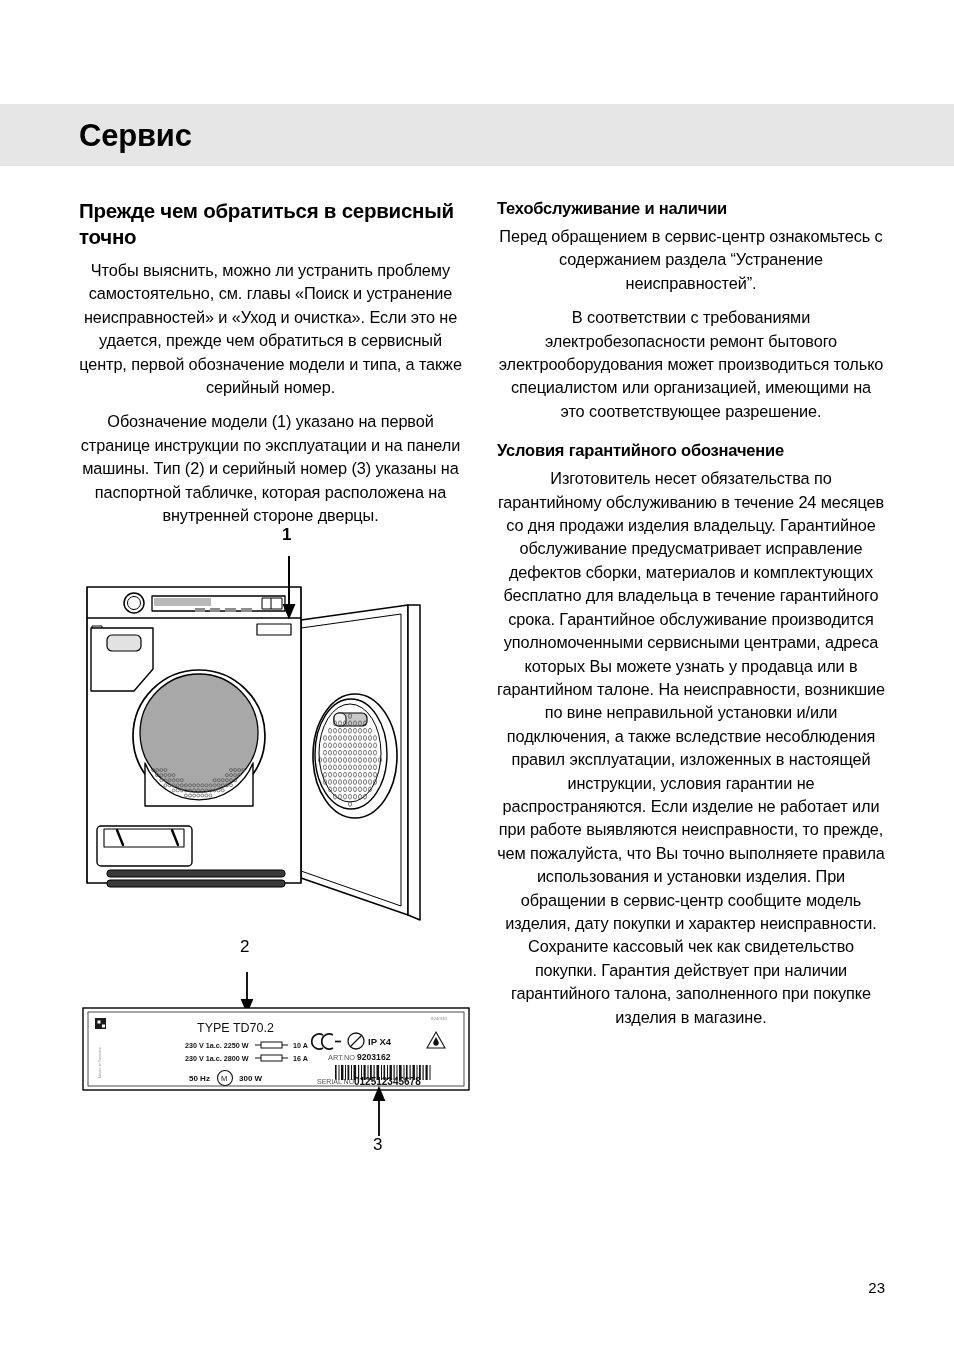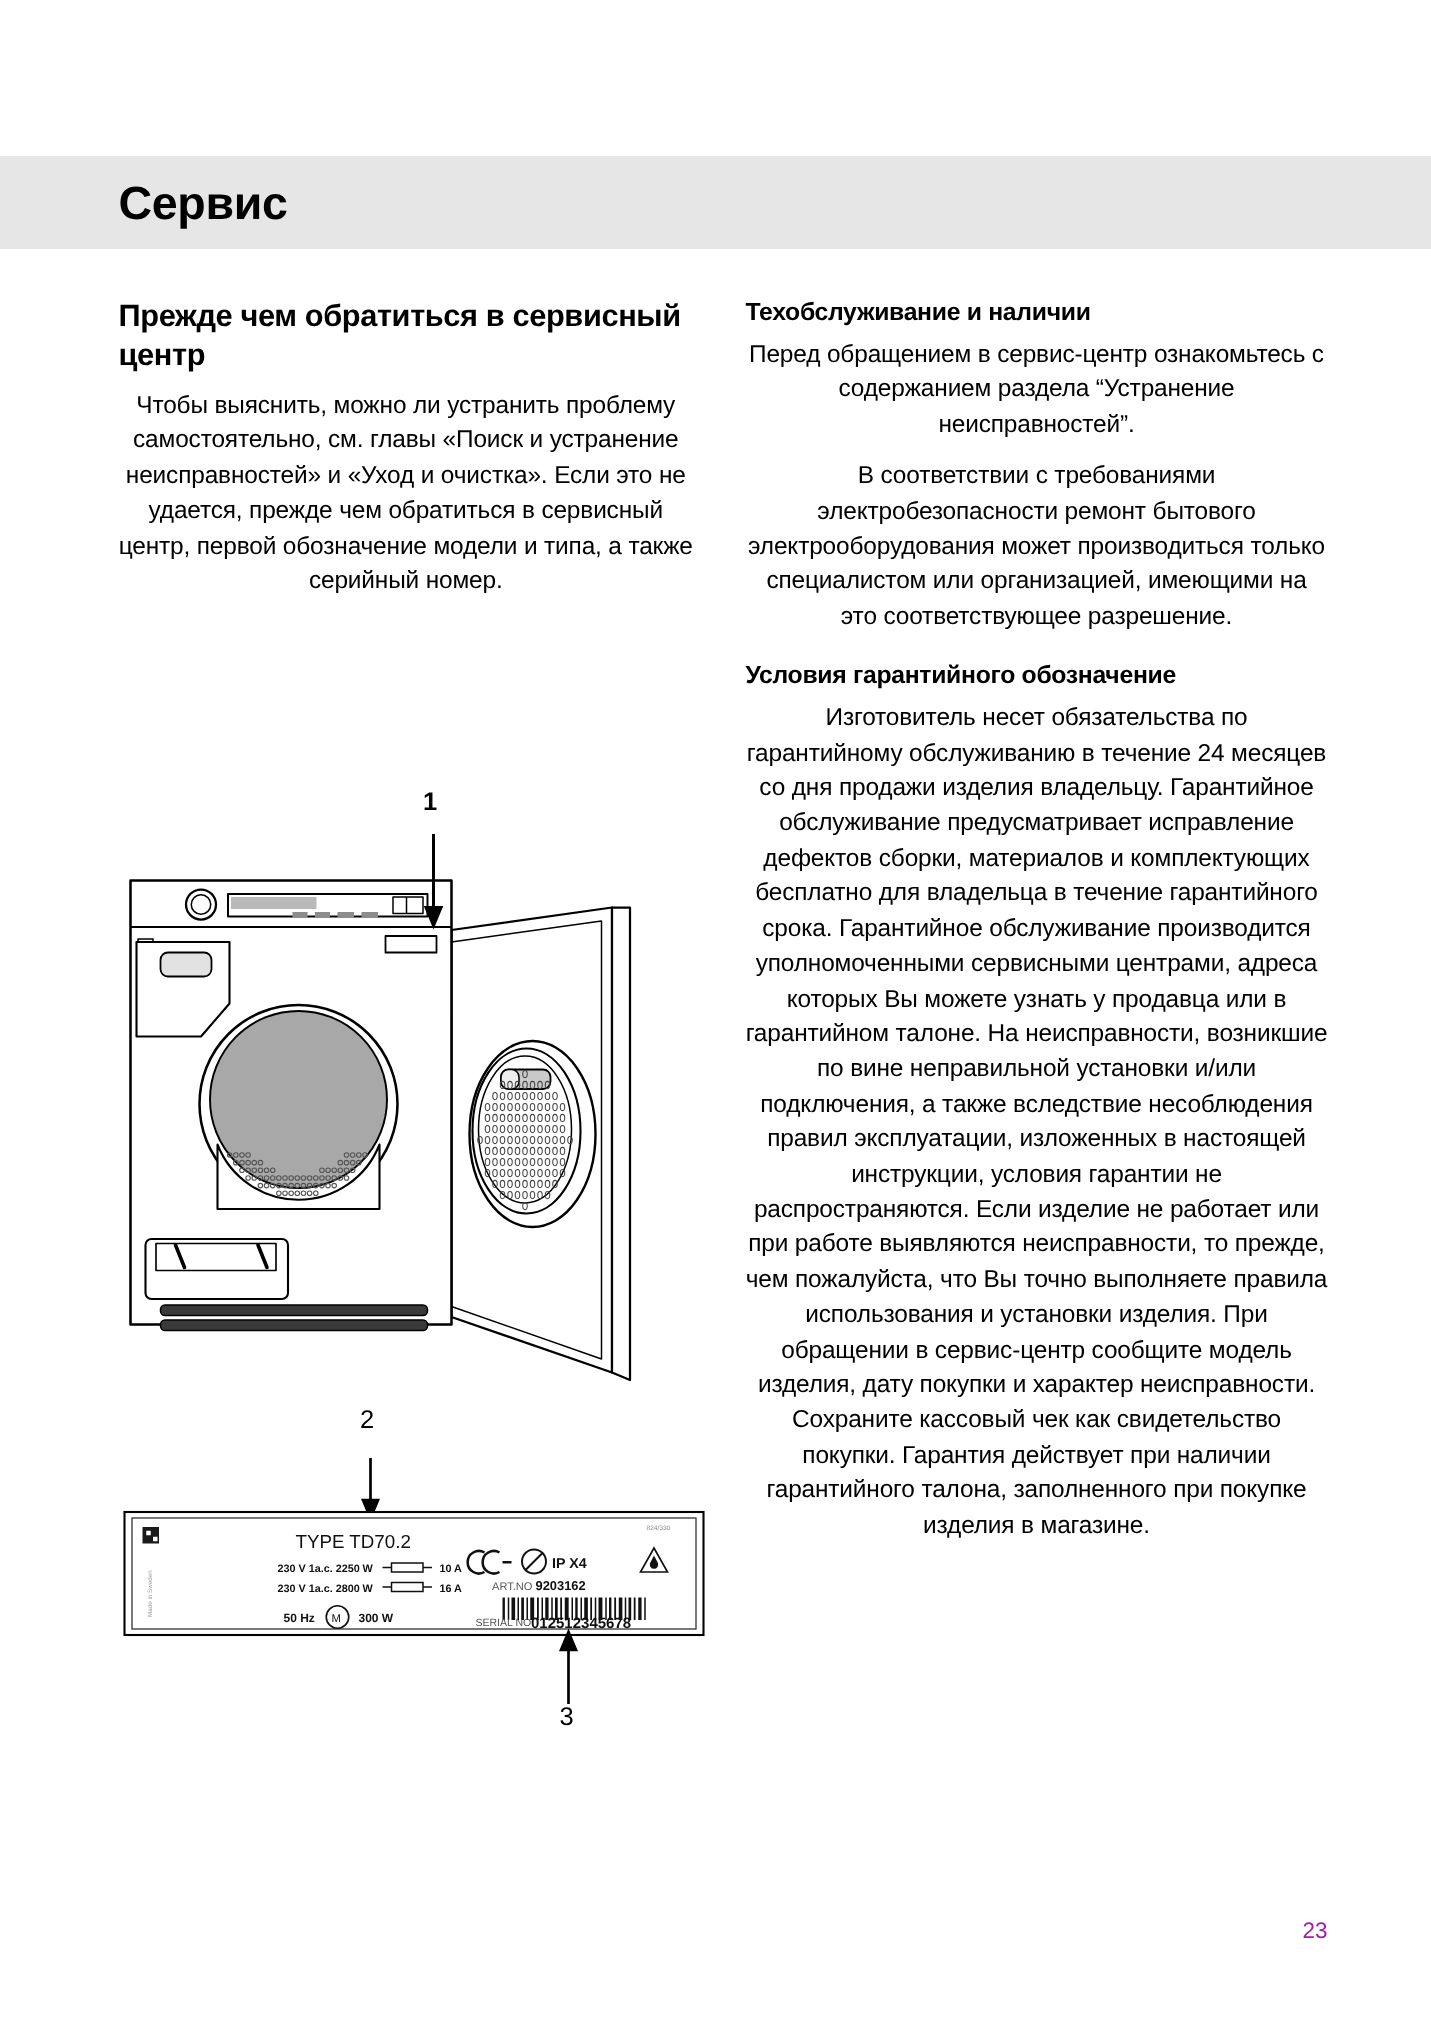--- a/index.html
+++ b/index.html
@@ -50,35 +50,36 @@
   .fig-plate{position:absolute;left:79px;top:960px;width:395px;height:185px;}
 
   .callout{
     position:absolute;font-size:17px;line-height:18px;color:#000;
     font-family:"Liberation Sans",sans-serif;
   }
 
   
   .pagenum{
     position:absolute;right:69px;bottom:54px;
-    font-size:15px;color:#a21caf;
+    font-size:15px;color:#000000;
   }
   svg{display:block;}
 </style>
 </head>
 <body>
 
 <div class="page">
 
   <div class="header-band"></div>
   <div class="header-title">Сервис</div>
 
   <div class="col col-left">
-    <h2 class="sec">Прежде чем обратиться в сервисный центр</h2>
+    <h2 class="sec">Прежде чем обратиться в сервисный точно</h2>
     <p class="body">Чтобы выяснить, можно ли устранить проблему самостоятельно, см. главы «Поиск и устранение неисправностей» и «Уход и очистка». Если это не удается, прежде чем обратиться в сервисный центр, первой обозначение модели и типа, а также серийный номер.</p>
+    <p class="body">Обозначение модели (1) указано на первой странице инструкции по эксплуатации и на панели машины. Тип (2) и серийный номер (3) указаны на паспортной табличке, которая расположена на внутренней стороне дверцы.</p>
   </div>
 
   <div class="col col-right">
     <h3 class="sub first">Техобслуживание и наличии</h3>
     <p class="body">Перед обращением в сервис-центр ознакомьтесь с содержанием раздела “Устранение неисправностей”.</p>
     <p class="body">В соответствии с требованиями электробезопасности ремонт бытового электрооборудования может производиться только специалистом или организацией, имеющими на это соответствующее разрешение.</p>
 
     <h3 class="sub">Условия гарантийного обозначение</h3>
     <p class="body">Изготовитель несет обязательства по гарантийному обслуживанию в течение 24 месяцев со дня продажи изделия владельцу. Гарантийное обслуживание предусматривает исправление дефектов сборки, материалов и комплектующих бесплатно для владельца в течение гарантийного срока. Гарантийное обслуживание производится уполномоченными сервисными центрами, адреса которых Вы можете узнать у продавца или в гарантийном талоне. На неисправности, возникшие по вине неправильной установки и/или подключения, а также вследствие несоблюдения правил эксплуатации, изложенных в настоящей инструкции, условия гарантии не распространяются. Если изделие не работает или при работе выявляются неисправности, то прежде, чем пожалуйста, что Вы точно выполняете правила использования и установки изделия. При обращении в сервис-центр сообщите модель изделия, дату покупки и характер неисправности. Сохраните кассовый чек как свидетельство покупки. Гарантия действует при наличии гарантийного талона, заполненного при покупке изделия в магазине.</p>
   </div>

